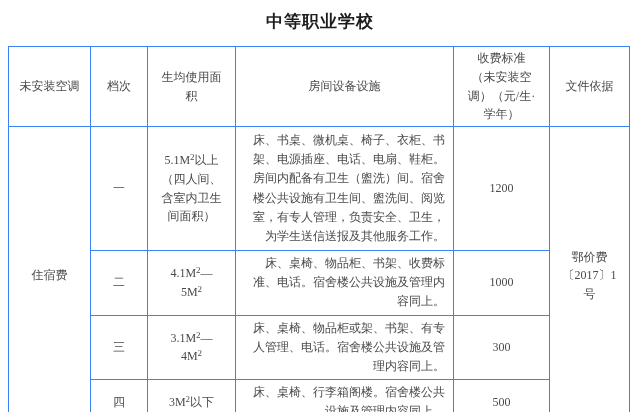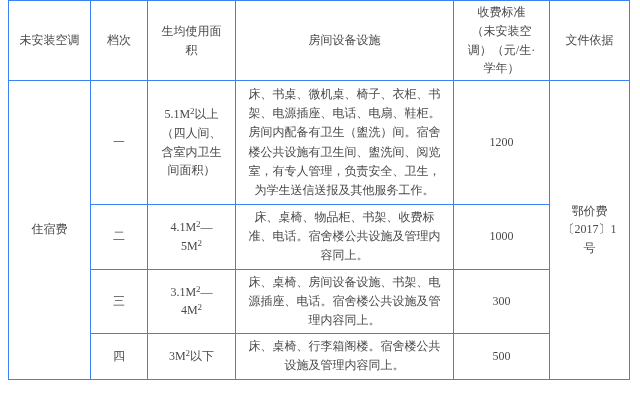--- a/index.html
+++ b/index.html
@@ -46,37 +46,38 @@
   tr.row-1            { height: 124px; }
   tr.row-2            { height: 56px; }
   tr.row-3            { height: 58px; }
   tr.row-4            { height: 38px; }
 
   th.h-area { padding: 0 13px; }
   th.h-fee  { padding: 0 12px; }
 
   td.area-cell { padding: 0 12px; }
   td.facilities-cell {
-    text-align: center;
+    text-align: right;
     padding: 3px 8px;
     line-height: 1.6;
   }
   td.fee-cell { font-family: "Liberation Serif", "DejaVu Serif", serif; }
   td.doc-cell { padding: 0 10px; }
 
   sup {
     font-size: 9px;
     line-height: 0;
     vertical-align: 4px;
   }
 </style>
 </head>
 <body>
 
 <div>
+  <h1 class="page-title">中等职业学校</h1>
 
   <table class="fee-table">
     <colgroup>
       <col class="c-item">
         <col class="c-grade">
         <col class="c-area">
       <col class="c-fac">
         <col class="c-fee">
         <col class="c-doc">
     </colgroup>
@@ -101,21 +102,21 @@
       </tr>
       <tr class="row-2">
         <td>二</td>
         <td class="area-cell">4.1M<sup>2</sup>—5M<sup>2</sup></td>
         <td class="facilities-cell">床、桌椅、物品柜、书架、收费标准、电话。宿舍楼公共设施及管理内容同上。</td>
         <td class="fee-cell">1000</td>
       </tr>
       <tr class="row-3">
         <td>三</td>
         <td class="area-cell">3.1M<sup>2</sup>—4M<sup>2</sup></td>
-        <td class="facilities-cell">床、桌椅、房间设备设施、书架、电源插座、电话。宿舍楼公共设施及管理内容同上。</td>
+        <td class="facilities-cell">床、桌椅、物品柜或架、书架、有专人管理、电话。宿舍楼公共设施及管理内容同上。</td>
         <td class="fee-cell">300</td>
       </tr>
       <tr class="row-4">
         <td>四</td>
         <td class="area-cell">3M<sup>2</sup>以下</td>
         <td class="facilities-cell">床、桌椅、行李箱阁楼。宿舍楼公共设施及管理内容同上。</td>
         <td class="fee-cell">500</td>
       </tr>
     </tbody>
   </table>

